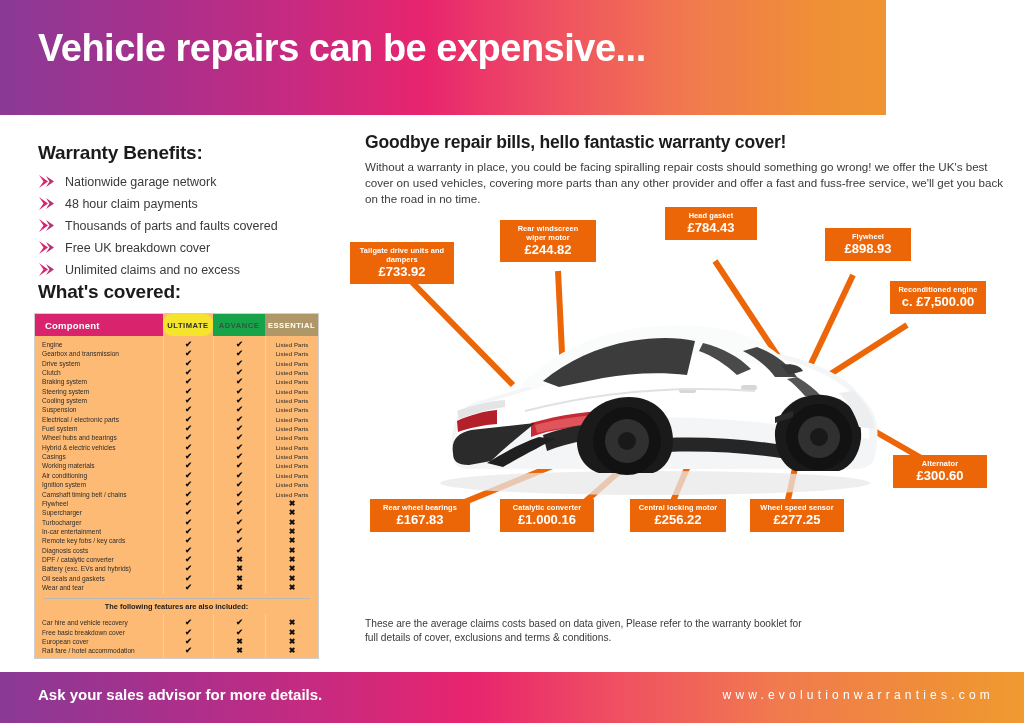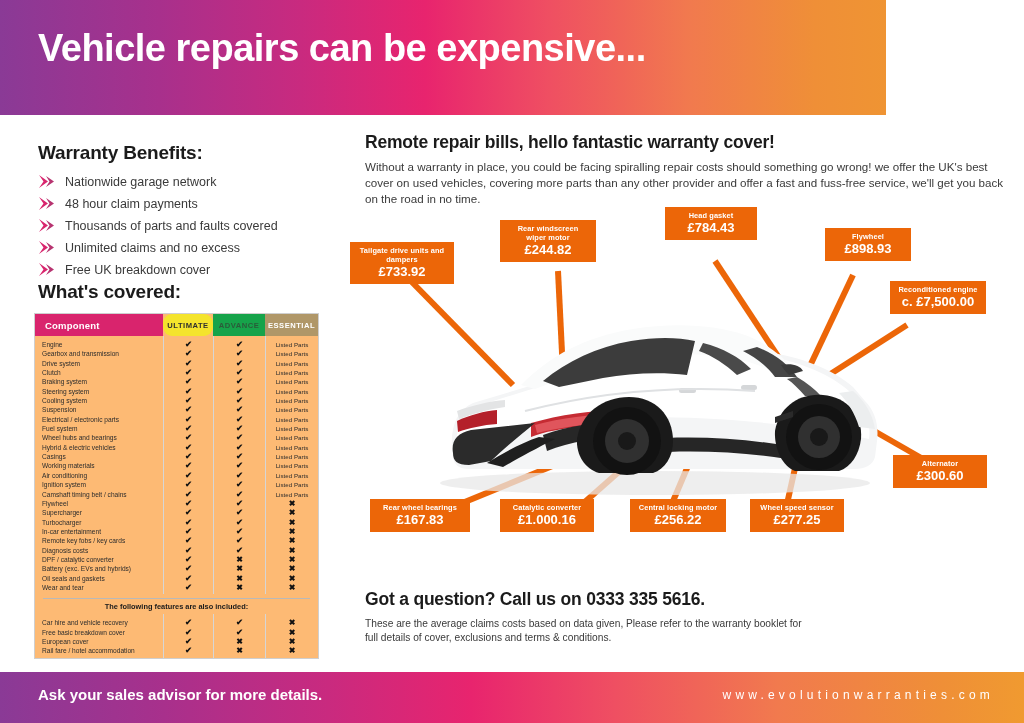--- a/index.html
+++ b/index.html
@@ -138,30 +138,30 @@
           </span>
           <span class="benefit-text">Thousands of parts and faults covered</span>
         </div>
         <div class="benefit-row">
           <span class="chev">
             <svg width="18" height="13" viewBox="0 0 18 13">
               <path d="M1 0 L10 6.5 L1 13 L5.5 6.5 Z" fill="#d9246d"></path>
               <path d="M8 1 L16 6.5 L8 12 L11.5 6.5 Z" fill="#b73470"></path>
             </svg>
           </span>
-          <span class="benefit-text">Unlimited claims and no excess</span>
+          <span class="benefit-text">Free UK breakdown cover</span>
         </div>
         <div class="benefit-row">
           <span class="chev">
             <svg width="18" height="13" viewBox="0 0 18 13">
               <path d="M1 0 L10 6.5 L1 13 L5.5 6.5 Z" fill="#d9246d"></path>
               <path d="M8 1 L16 6.5 L8 12 L11.5 6.5 Z" fill="#b73470"></path>
             </svg>
           </span>
-          <span class="benefit-text">Free UK breakdown cover</span>
+          <span class="benefit-text">Unlimited claims and no excess</span>
         </div>
       </div>
     <div class="sec-title" id="covered-title">What's covered:</div>
 
     <div class="cover-table">
       <div class="thead">
         <div class="th th-component">Component</div>
         <div class="th th-ultimate">ULTIMATE</div>
         <div class="th th-advance">ADVANCE</div>
         <div class="th th-essential">ESSENTIAL</div>
@@ -310,21 +310,21 @@
               <div class="rmark"><span class="cross">✖</span></div>
               <div class="rmark"><span class="cross">✖</span></div>
               <div class="rmark"><span class="cross">✖</span></div>
             </div>
         </div>
       </div>
     </div>
   </div>
 
   <div class="right-col">
-    <div class="r-head">Remote repair bills, hello fantastic warranty cover!</div>
+    <div class="r-head">Goodbye repair bills, hello fantastic warranty cover!</div>
     <div class="r-para">Without a warranty in place, you could be facing spiralling repair costs should something go wrong! we offer the UK's best cover on used vehicles, covering more parts than any other provider and offer a fast and fuss-free service, we'll get you back on the road in no time.</div>
 
     <div class="diagram">
       <svg width="679" height="360" viewBox="0 0 679 360">
 
         <g stroke="#ec6608" stroke-width="6" fill="none">
           <line x1="60" y1="50" x2="168" y2="160"></line>
           <line x1="213" y1="46" x2="218" y2="148"></line>
           <line x1="370" y1="36" x2="452" y2="160"></line>
           <line x1="508" y1="50" x2="455" y2="162"></line>
@@ -442,21 +442,20 @@
             <div class="co-label">Central locking motor</div>
             <div class="co-price">£256.22</div>
           </div>
           <div class="callout" style="left: 405px; top: 274px; width: 94px;">
             <div class="co-label">Wheel speed sensor</div>
             <div class="co-price">£277.25</div>
           </div>
         </div>
     </div>
 
-    <div class="r-cta">Got a question? Call us on 0333 335 5616.</div>
     <div class="r-disclaimer">These are the average claims costs based on data given, Please refer to the warranty booklet for full details of cover, exclusions and terms &amp; conditions.</div>
   </div>
 
   <div class="footer">
     <div class="footer-left">Ask your sales advisor for more details.</div>
     <div class="footer-url">www.evolutionwarranties.com</div>
   </div>
 
 </div>
 

